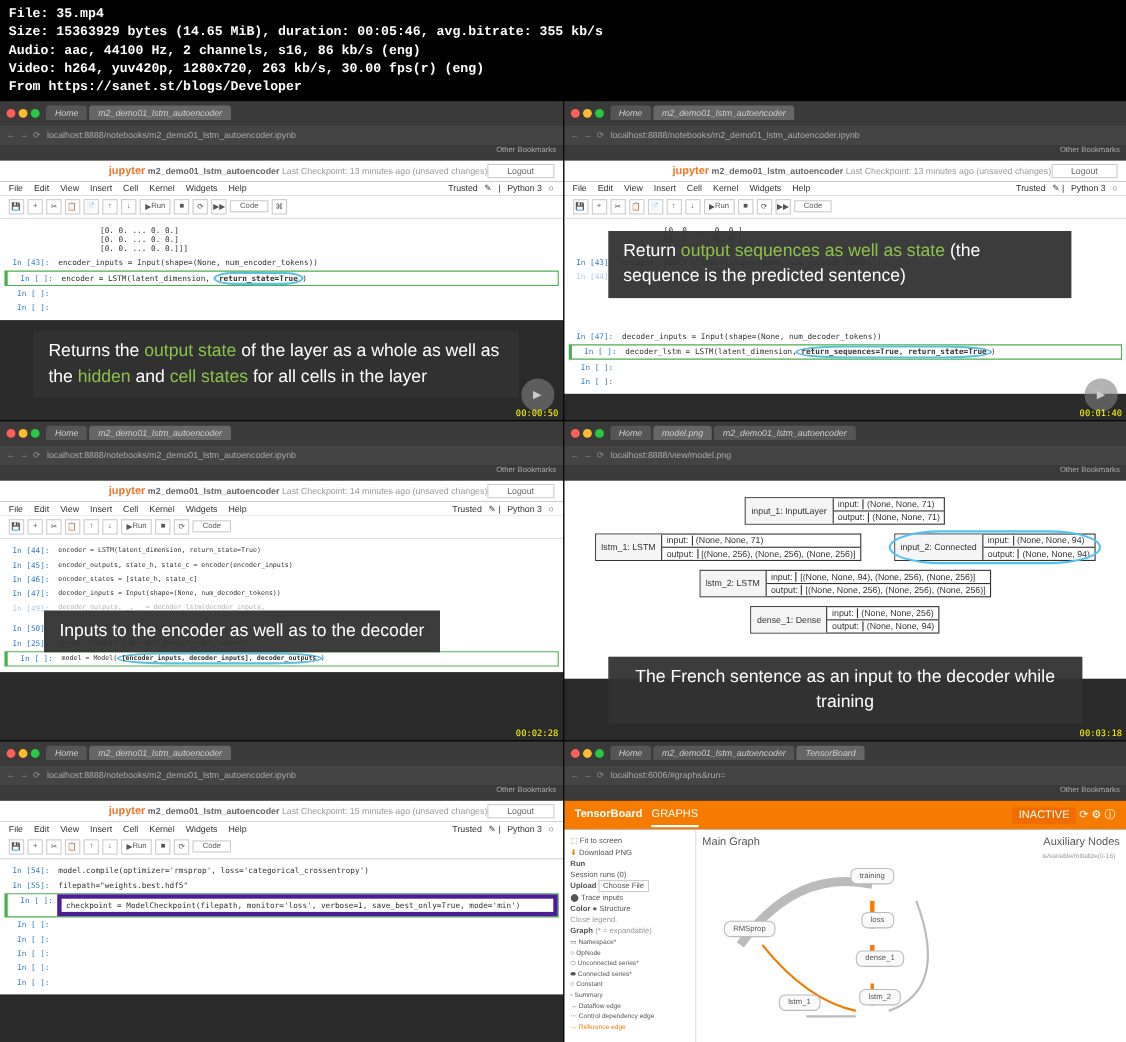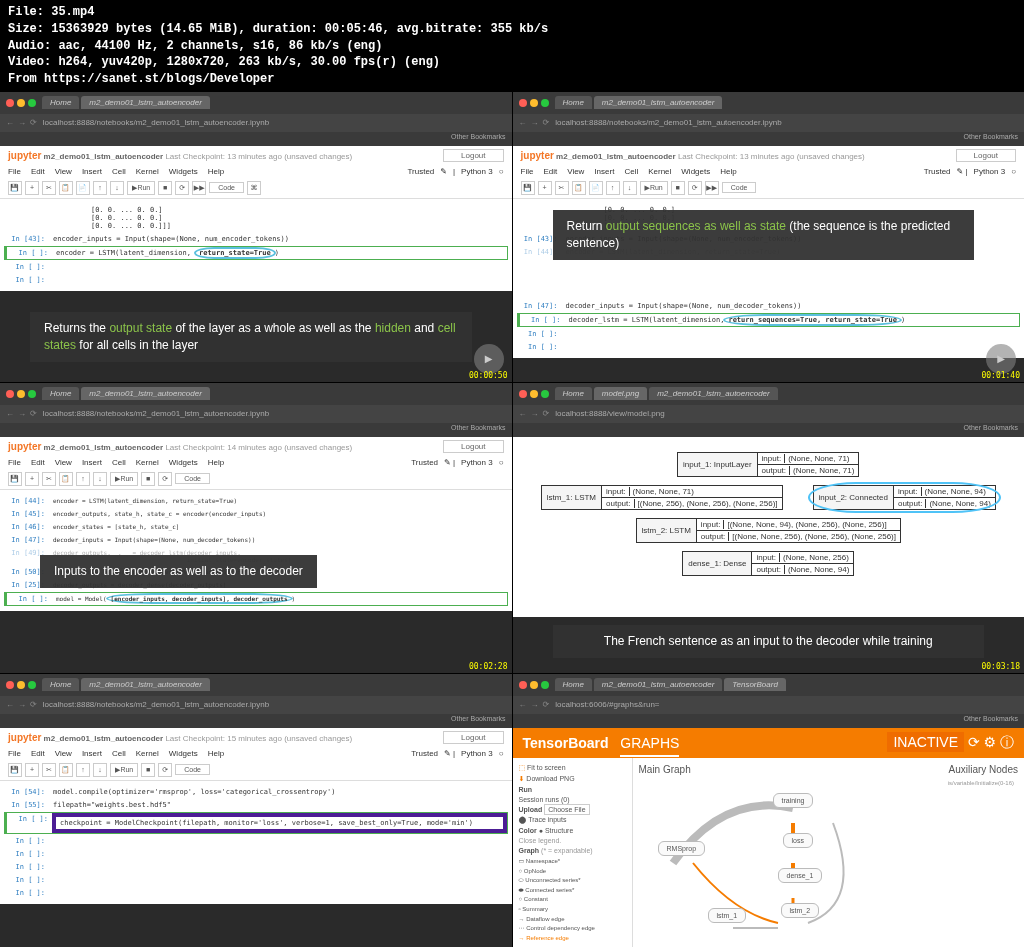--- a/index.html
+++ b/index.html
@@ -12,47 +12,47 @@
 .traffic { display: flex; gap: 3px; margin-right: 6px; }
 .dot { width: 8px; height: 8px; border-radius: 50%; }
 .red { background: #ff5f56; }
 .yellow { background: #ffbd2e; }
 .green { background: #27c93f; }
 .tab { background: #555; padding: 2px 8px; margin-right: 2px; font-size: 8px; color: #ccc; border-radius: 3px 3px 0 0; }
 .tab.active { background: #666; }
 .addr-bar { background: #444; height: 18px; display: flex; align-items: center; padding: 0 6px; font-size: 8px; color: #aaa; }
 .nav-icons { display: flex; gap: 4px; margin-right: 6px; color: #888; }
 .bookmarks { background: #3a3a3a; height: 14px; text-align: right; padding: 1px 6px; font-size: 7px; color: #aaa; }
-.jupyter-header { background: #fff; color: #666; padding: 4px 8px; display: flex; justify-content: space-between; align-items: center; font-size: 8px; }
+.jupyter-header { background: #fff; color: #666; padding: 4px 8px; display: flex; justify-content: flex-end; align-items: center; font-size: 8px; }
 .jupyter-logo { color: #f37626; font-size: 10px; font-weight: bold; }
 .jupyter-menu { background: #fff; color: #333; padding: 2px 8px; font-size: 8px; display: flex; gap: 10px; }
 .jupyter-toolbar { background: #fff; padding: 3px 8px; display: flex; gap: 3px; align-items: center; border-bottom: 1px solid #ddd; }
 .tb-btn { background: #fff; border: 1px solid #ccc; width: 14px; height: 14px; font-size: 7px; display: inline-flex; align-items: center; justify-content: center; color: #555; }
 .tb-select { border: 1px solid #ccc; font-size: 7px; padding: 1px 8px; color: #555; }
 .notebook { background: #fff; padding: 4px; color: #333; font-family: monospace; font-size: 7px; }
 .cell { display: flex; margin: 1px 0; }
 .cell.hl-green { border: 1px solid #4caf50; border-left: 3px solid #4caf50; }
 .prompt { color: #307fc1; width: 45px; padding: 2px 4px; text-align: right; font-size: 7px; }
 .code { flex: 1; padding: 2px 4px; white-space: pre; overflow: hidden; }
 .circle-annot { border: 2px solid #5bc0de; border-radius: 50% / 100%; padding: 0 3px; margin: -1px; font-weight: bold; }
-.caption { position: absolute; background: rgba(50,50,50,0.95); color: #fff; padding: 8px 14px; font-size: 12px; line-height: 1.4; }
+.caption { position: absolute; background: rgba(50,50,50,0.95); color: #fff; padding: 8px 14px; font-size: 16px; line-height: 1.4; }
 .cap-green { color: #8bc34a; }
 .timestamp { position: absolute; bottom: 2px; right: 4px; font-size: 8px; color: #ff0; font-family: monospace; }
 .play-btn { position: absolute; bottom: 8px; right: 8px; width: 30px; height: 30px; background: rgba(128,128,128,0.6); border-radius: 50%; display: flex; align-items: center; justify-content: center; color: #ccc; font-size: 10px; }
 .diagram-area { background: #fff; padding: 15px; color: #333; font-size: 8px; display: flex; flex-direction: column; align-items: center; gap: 8px; height: 180px; }
 .diag-row { display: flex; gap: 30px; align-items: center; }
 .diag-box { border: 1px solid #333; display: flex; }
 .diag-label { padding: 2px 5px; border-right: 1px solid #333; display: flex; align-items: center; background: #f5f5f5; text-align: center; }
 .diag-io { display: flex; flex-direction: column; justify-content: center; }
 .diag-cell { border-bottom: 1px solid #333; padding: 1px 4px; display: flex; }
 .diag-cell:last-child { border-bottom: none; }
 .diag-k { border-right: 1px solid #333; padding-right: 3px; margin-right: 3px; }
 .circled { position: relative; }
 .circled::after { content:''; position:absolute; left:-6px; right:-6px; top:-4px; bottom:-4px; border:2px solid #4fc3f7; border-radius: 50% / 100%; }
-.tensorboard-header { background: #f57c00; color: #fff; padding: 6px 10px; display: flex; justify-content: space-between; align-items: center; font-size: 14px; }
+.tensorboard-header { background: #f57c00; color: #fff; padding: 6px 10px; display: flex; justify-content: space-between; align-items: center; font-size: 10px; }
 .tb-body { background: #fff; display: flex; height: 200px; color: #555; font-size: 7px; }
 .tb-sidebar { width: 120px; padding: 6px; border-right: 1px solid #ddd; display: flex; flex-direction: column; gap: 3px; }
 .tb-main { flex: 1; padding: 6px; position: relative; }
 .tb-graph-title { font-size: 10px; margin-bottom: 6px; }
 .graph-node { border: 1px solid #bbb; border-radius: 6px; padding: 3px 8px; font-size: 7px; background: #fafafa; position: absolute; }
 .logout-btn { border:1px solid #ccc; padding:1px 17px; font-size:8px; }
 .menu-right { margin-left: auto; display:flex; gap:6px; align-items:center;}
 </style>
 </head>
 <body>

